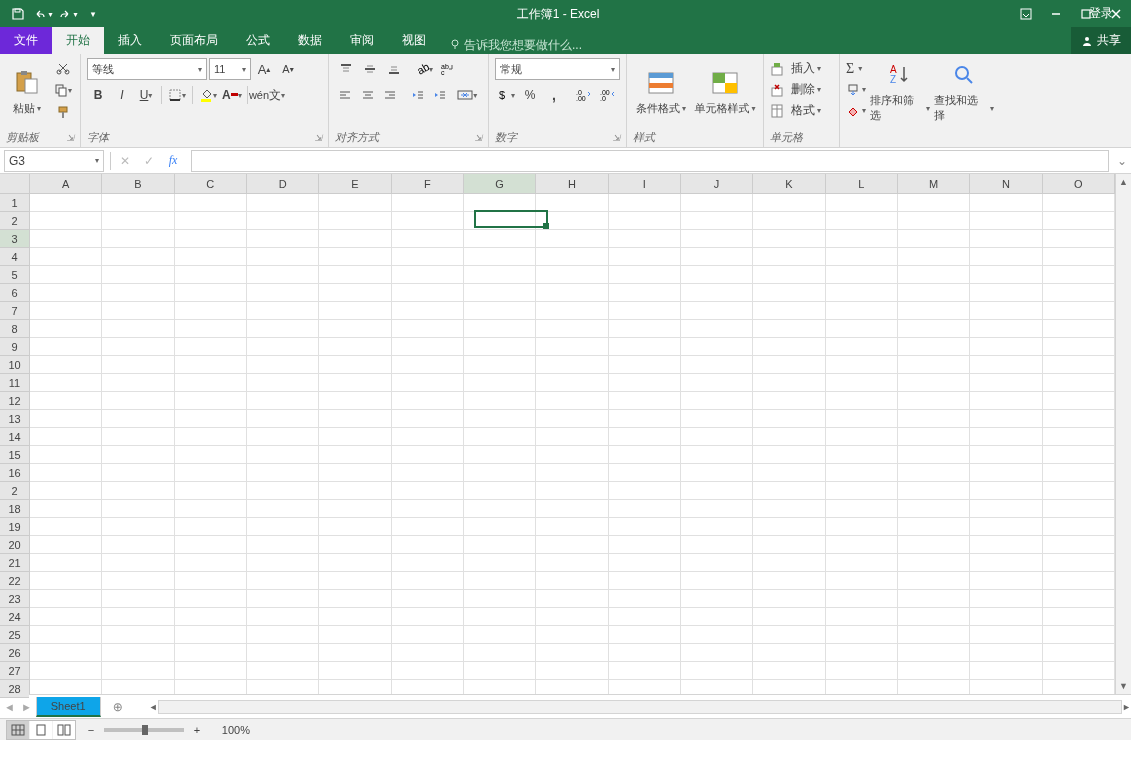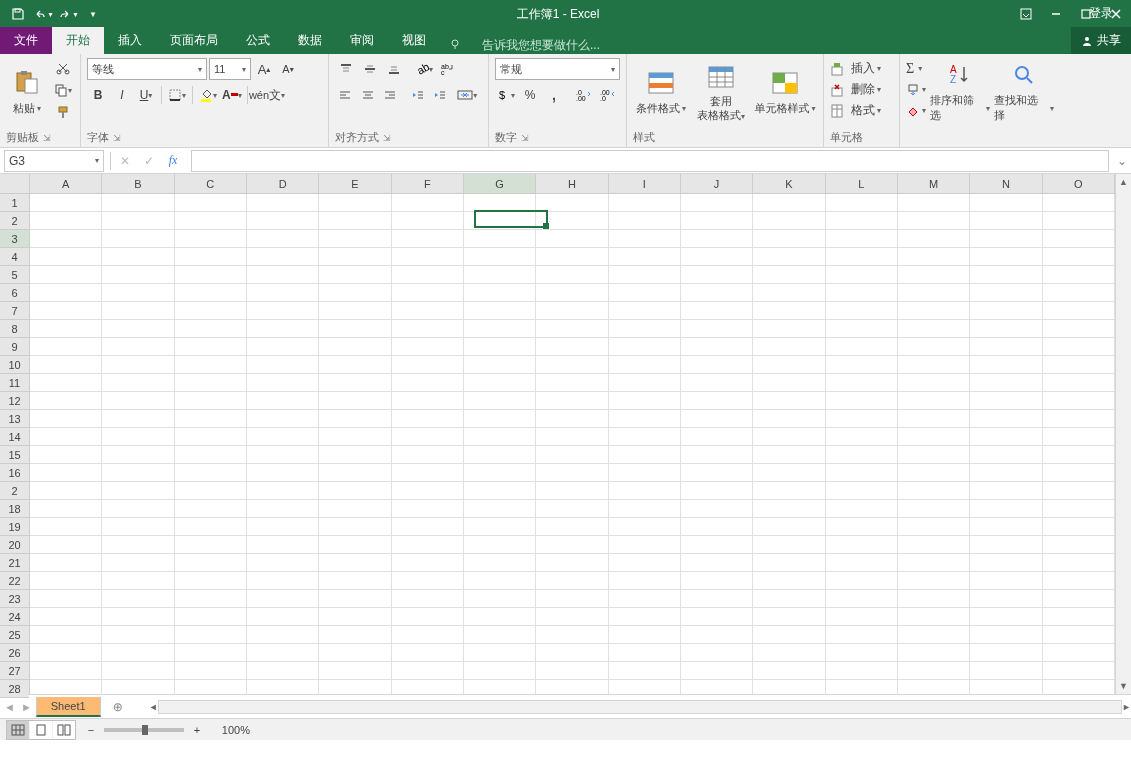--- a/index.html
+++ b/index.html
@@ -9,32 +9,32 @@
 .titlebar { height:28px; background:#217346; display:flex; align-items:center; color:#fff; }
 .qat { display:flex; align-items:center; gap:1px; padding-left:6px; }
 .qat-btn { width:24px; height:22px; display:flex; align-items:center; justify-content:center; cursor:pointer; }
 .title-center { flex:1; text-align:center; font-size:12px; }
 .win-controls { display:flex; }
 .win-btn { width:30px; height:28px; display:flex; align-items:center; justify-content:center; cursor:pointer; }
 
 
 .ribbon-tabs { height:26px; background:#217346; display:flex; align-items:flex-end; color:#fff; }
 .tab { padding:5px 14px 5px 14px; font-size:12px; cursor:pointer; }
-.tab.file { background:#701a75; }
+.tab.file { background:#6d28d9; }
 .tab.active { background:#f1f1f1; color:#217346; }
-.tell-me { display:flex; align-items:flex-start; gap:20px; margin-left:8px; color:#c8e6d4; font-size:12px; }
+.tell-me { display:flex; align-items:flex-start; gap:2px; margin-left:8px; color:#c8e6d4; font-size:12px; }
 .tabs-right { margin-left:auto; display:flex; align-items:center;flex-direction:column; }
 .login-btn { padding:5px 10px; cursor:pointer; }
 .share-btn { padding:5px 10px; background:#185c37; display:flex; align-items:center; gap:4px; cursor:pointer; }
 
 
 .ribbon { height:94px; background:#f1f1f1; border-bottom:1px solid #d4d4d4; display:flex; }
 .group { border-right:1px solid #d4d4d4; padding:4px 6px 2px 6px; display:flex; flex-direction:column; }
 .group-body { flex:1; display:flex; align-items:flex-start; gap:4px; }
-.group-label { text-align:center; font-size:11px; color:#666; padding-top:2px; display:flex; justify-content:flex-start; align-items:center; gap:4px; }
+.group-label { text-align:center; font-size:11px; color:#666; padding-top:2px; display:flex; justify-content:space-between; align-items:center; gap:4px;font-style:italic; }
 .dialog-launcher { font-size:9px; color:#888; cursor:pointer; }
 
 .big-btn { display:flex; flex-direction:column; align-items:center; justify-content:center; width:42px; height:66px; cursor:pointer; }
 .big-icon { width:32px; height:32px; display:flex; align-items:center; justify-content:center; }
 .big-btn-label { font-size:11px; margin-top:2px; display:flex; align-items:center; gap:2px; }
 .dd-arrow { font-size:8px; color:#666; }
 
 .stack { display:flex; flex-direction:column; gap:2px; }
 .stack-btn { width:22px; height:20px; display:flex; align-items:center; justify-content:center; cursor:pointer; border:1px solid transparent; }
 
@@ -74,21 +74,21 @@
 .vscroll { width:16px; background:#f1f1f1; border-left:1px solid #d4d4d4; display:flex; flex-direction:column; }
 .scroll-btn { height:16px; display:flex; align-items:center; justify-content:center; cursor:pointer; font-size:9px; color:#666; }
 .scroll-track { flex:1; }
 
 
 .sheet-bar { height:24px; background:#fff; border-top:1px solid #d4d4d4; display:flex; align-items:center; }
 .sheet-nav { display:flex; padding:0 4px; gap:6px; color:#aaa; }
 .sheet-nav-btn { cursor:pointer; font-size:11px; }
 .sheet-tabs { display:flex; align-items:flex-end; }
 .sheet-tab { padding:3px 14px; border:1px solid #ccc; border-top:none; background:#fff; font-size:11px; cursor:pointer; position:relative; }
-.sheet-tab.active { border-bottom:2px solid #217346; background:#fdba74; }
+.sheet-tab.active { border-bottom:2px solid #217346; background:#0ea5e9; }
 .new-sheet { width:22px; height:22px; display:flex; align-items:center; justify-content:center; cursor:pointer; color:#888; margin-left:6px; }
 .hscroll { flex:1; display:flex; align-items:center; margin-left:20px; }
 .hscroll-track { flex:1; height:14px; background:#f1f1f1; border:1px solid #d4d4d4; }
 
 
 .statusbar { height:22px; background:#f1f1f1; border-top:1px solid #d4d4d4; display:flex; align-items:center; font-size:11px; padding:0 6px; }
 .status-left { flex:1; }
 .view-btns { display:flex; gap:1px; border:1px solid #c0c0c0; margin-right:8px; }
 .view-btn { width:22px; height:18px; display:flex; align-items:center; justify-content:center; cursor:pointer; background:#fff; }
 .view-btn.active { background:#d0d0d0; }
@@ -444,36 +444,20 @@
         <div class="big-icon">
             <svg width="28" height="24">
               <rect x="2" y="2" width="24" height="20" fill="#fff" stroke="#888"></rect>
               <rect x="2" y="2" width="24" height="5" fill="#5b9bd5"></rect>
               <rect x="2" y="12" width="24" height="5" fill="#ed7d31"></rect>
             </svg>
           </div>
         <div class="big-btn-label">
             <span>条件格式</span>
             <span class="dd-arrow">▾</span>
-          </div>
-      </div>
-      <div class="big-btn" style="width:56px">
-        <div class="big-icon">
-            <svg width="28" height="24">
-              <rect x="2" y="2" width="24" height="20" fill="#fff" stroke="#888"></rect>
-              <rect x="2" y="2" width="24" height="5" fill="#5b9bd5"></rect>
-              <line x1="10" y1="2" x2="10" y2="22" stroke="#888"></line>
-              <line x1="18" y1="2" x2="18" y2="22" stroke="#888"></line>
-              <line x1="2" y1="12" x2="26" y2="12" stroke="#888"></line>
-              <line x1="2" y1="17" x2="26" y2="17" stroke="#888"></line>
-            </svg>
-          </div>
-        <div class="big-btn-label" style="flex-direction:column;line-height:1.1">
-            <span>套用</span>
-            <span><span>表格格式</span><span class="dd-arrow">▾</span></span>
           </div>
       </div>
       <div class="big-btn" style="width:64px">
         <div class="big-icon">
             <svg width="28" height="24">
               <rect x="2" y="2" width="24" height="20" fill="#fff" stroke="#888"></rect>
               <rect x="2" y="2" width="12" height="10" fill="#70ad47"></rect>
               <rect x="14" y="12" width="12" height="10" fill="#ffc000"></rect>
             </svg>
           </div>

